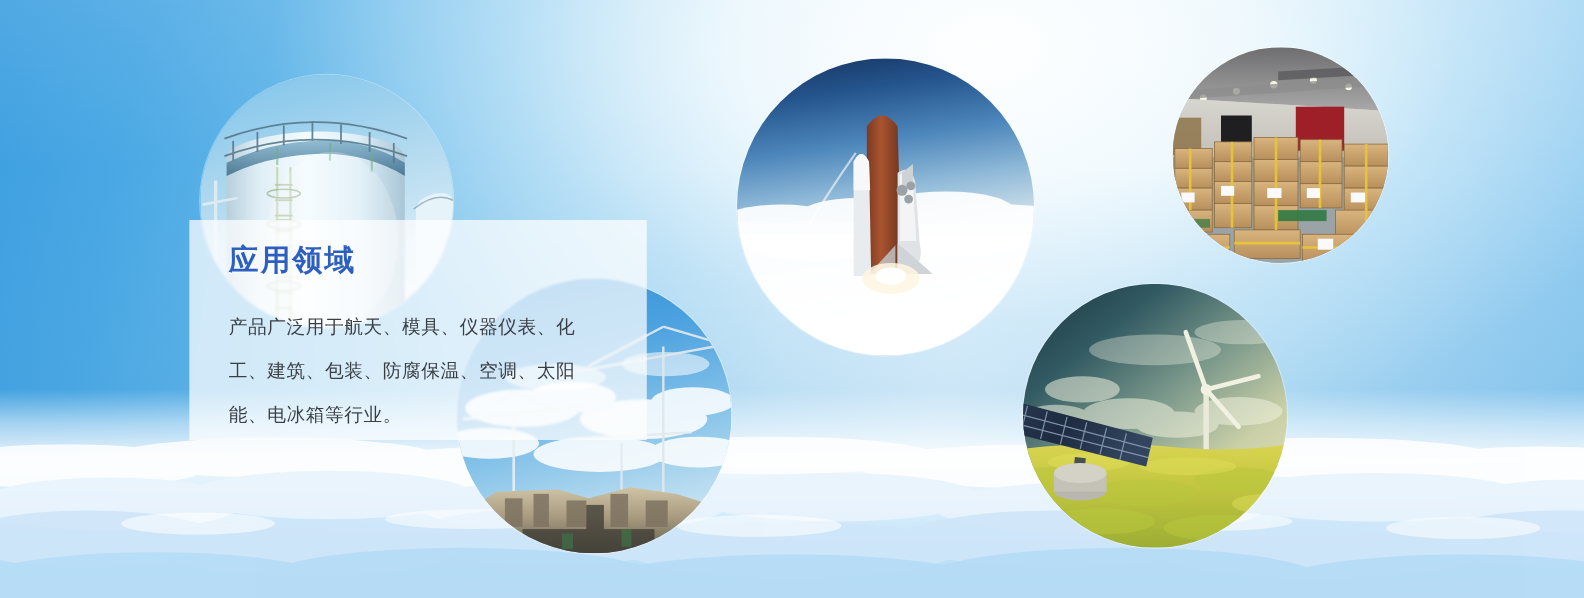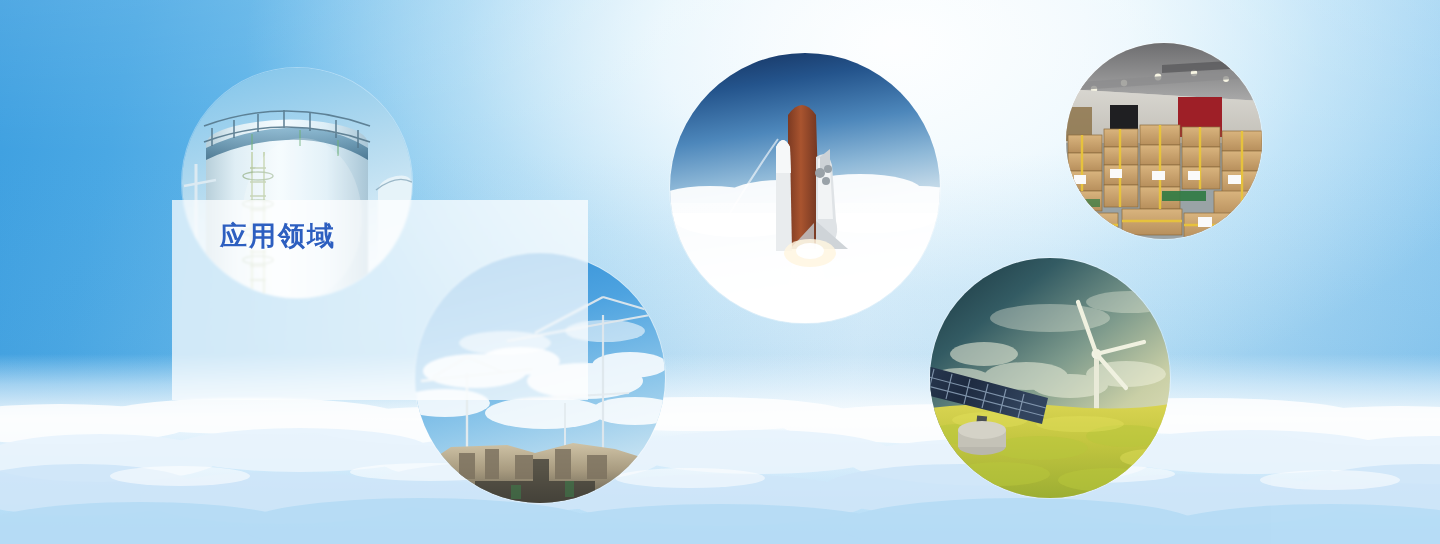--- a/index.html
+++ b/index.html
@@ -53,21 +53,21 @@
 
   
   #info-panel {
     position:absolute;
     left:172px; top:200px; width:416px; height:200px;
     background:rgba(255,255,255,.72);
     backdrop-filter:blur(1px);
     z-index:6;
   }
   #panel-title {
-    position:absolute; left:48px; top:18px;
+    position:absolute; left:36px; top:18px;
     font-size:27px; font-weight:700; letter-spacing:2px;
     color:#2d5fc0;
     text-shadow:0 1px 0 rgba(255,255,255,.9), 0 0 2px rgba(255,255,255,.7);
   }
   #panel-body {
     position:absolute; left:36px; top:78px; width:352px;
     font-size:17px; line-height:40px; color:#3a3f45;
     letter-spacing:.5px;
   }
 
@@ -519,15 +519,20 @@
         <ellipse cx="430" cy="118" rx="80" ry="9"></ellipse>
         <ellipse cx="690" cy="124" rx="75" ry="10"></ellipse>
         <ellipse cx="1090" cy="120" rx="85" ry="9"></ellipse>
         <ellipse cx="1330" cy="126" rx="70" ry="10"></ellipse>
       </g>
     </svg>
   </div>
 
   <div id="info-panel">
     <div id="panel-title">应用领域</div>
+    <div id="panel-body">
+      <div>产品广泛用于航天、模具、仪器仪表、化</div>
+      <div>工、建筑、包装、防腐保温、空调、太阳</div>
+      <div>能、电冰箱等行业。</div>
+    </div>
   </div>
 
 </div>
 
 </body></html>

